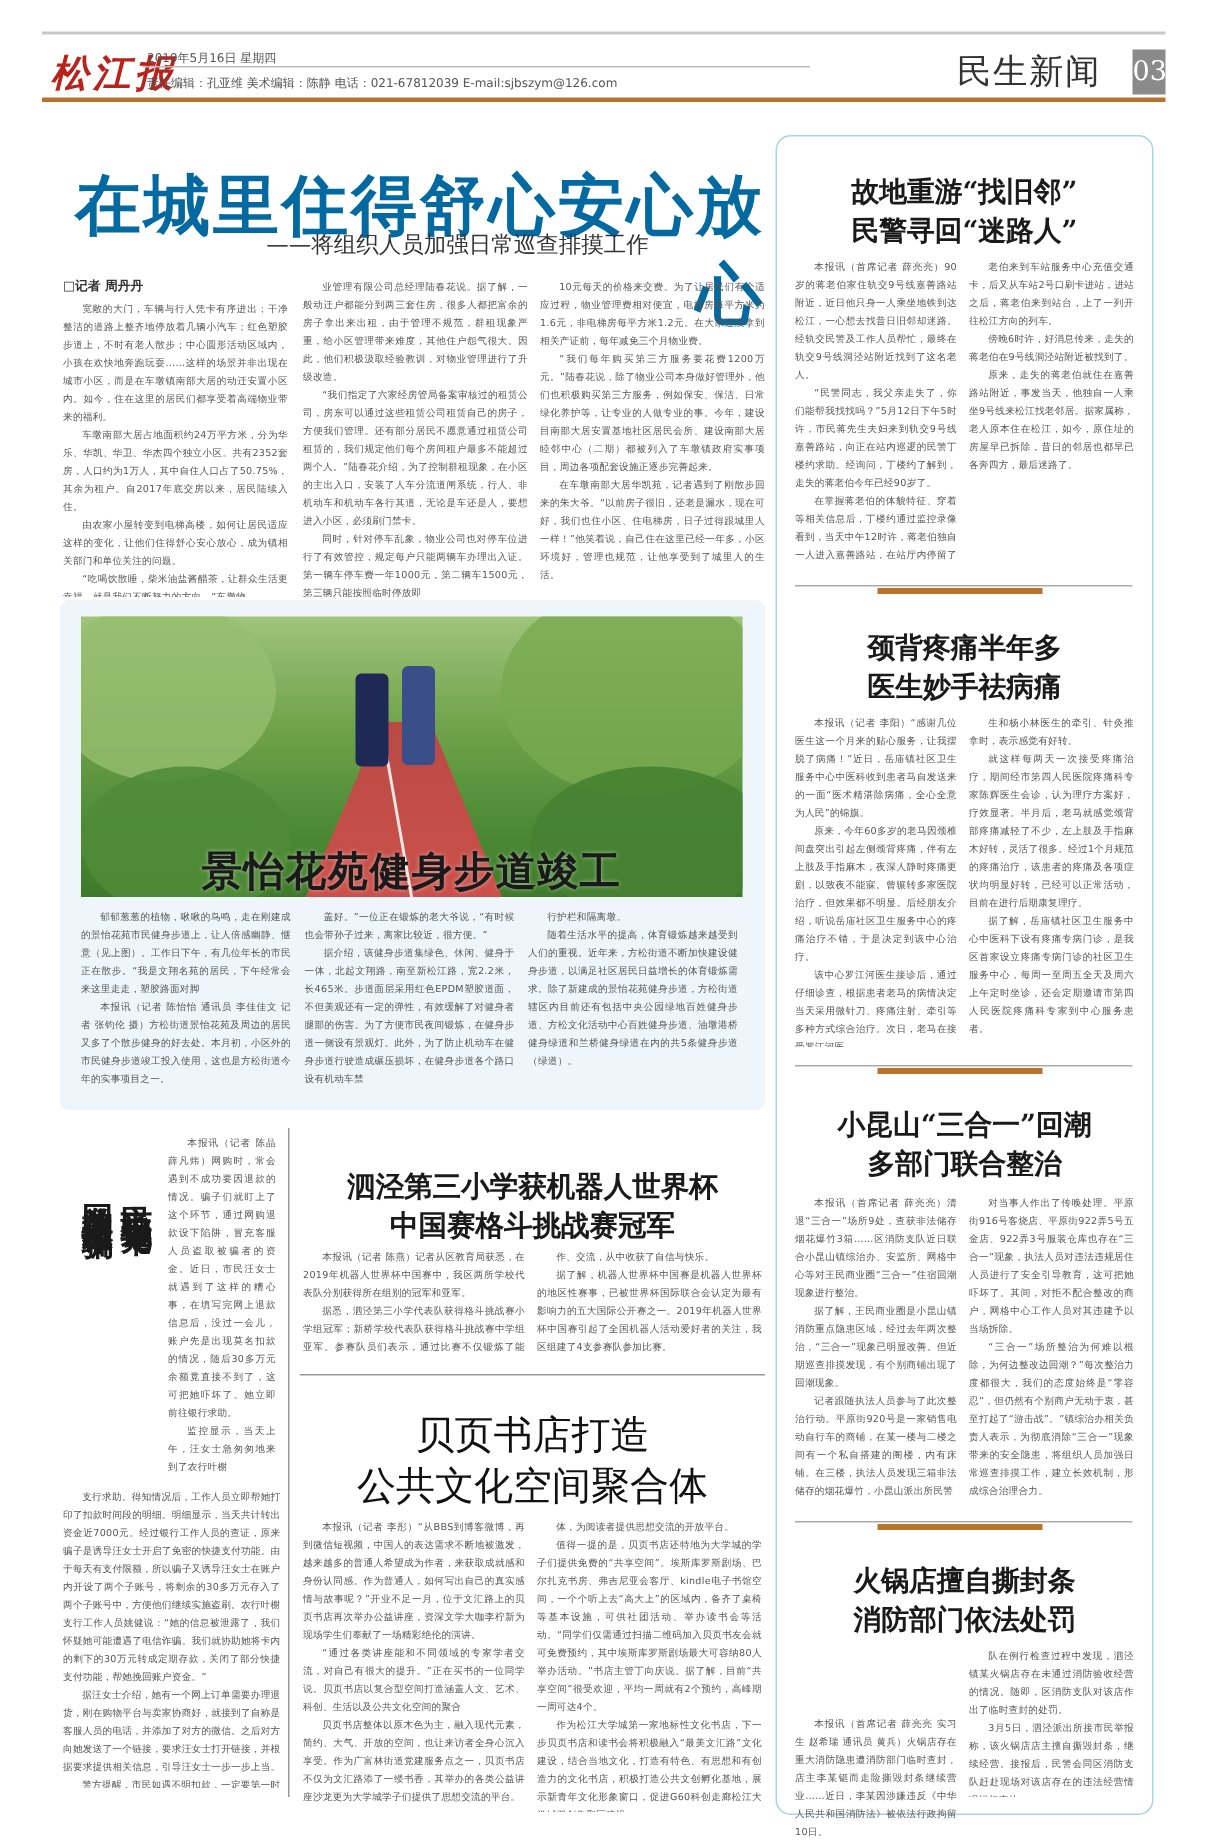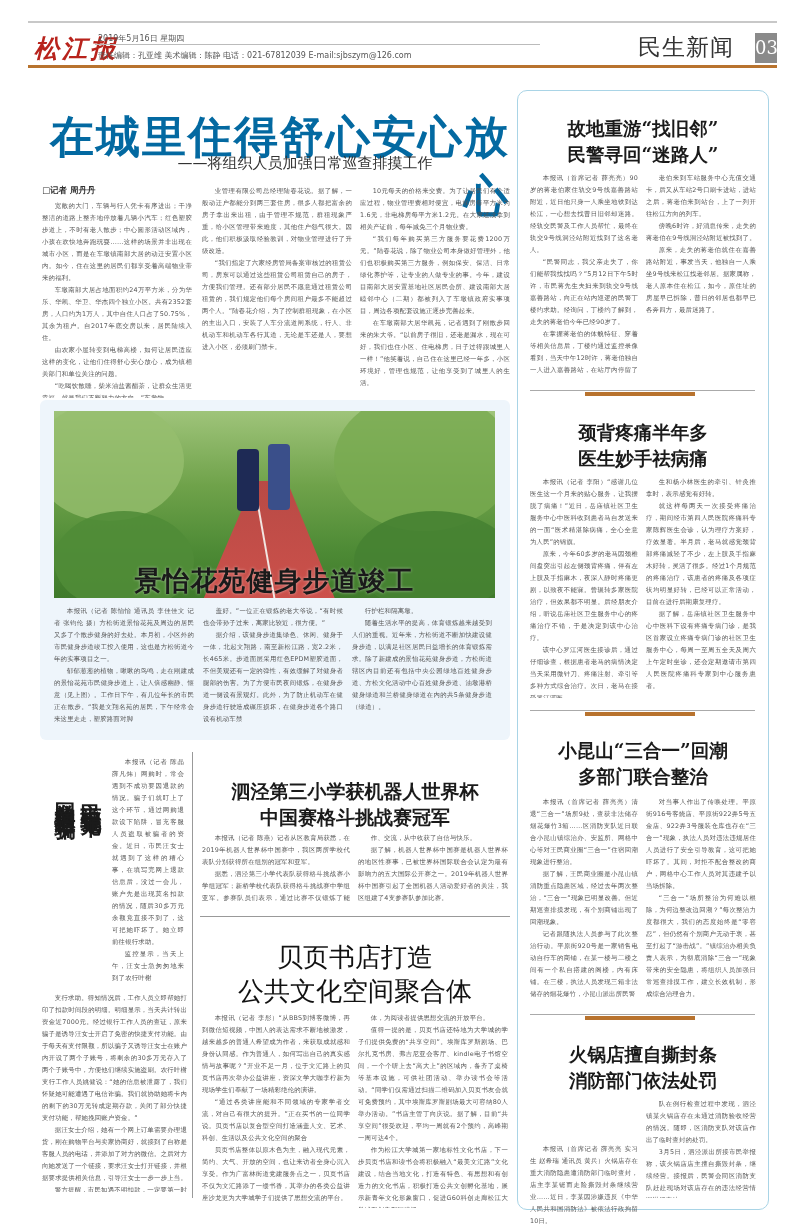--- a/index.html
+++ b/index.html
@@ -69,20 +69,21 @@
   <div class="byline">□记者 周丹丹</div>
   <div class="col body-text" style="left:42px; top:200px; width:150px; height:198px;">
       <p>宽敞的大门，车辆与行人凭卡有序进出；干净整洁的道路上整齐地停放着几辆小汽车；红色塑胶步道上，不时有老人散步；中心圆形活动区域内，小孩在欢快地奔跑玩耍……这样的场景并非出现在城市小区，而是在车墩镇南部大居的动迁安置小区内。如今，住在这里的居民们都享受着高端物业带来的福利。</p>
       <p>车墩南部大居占地面积约24万平方米，分为华乐、华凯、华卫、华杰四个独立小区。共有2352套房，人口约为1万人，其中自住人口占了50.75%，其余为租户。自2017年底交房以来，居民陆续入住。</p>
       <p>由农家小屋转变到电梯高楼，如何让居民适应这样的变化，让他们住得舒心安心放心，成为镇相关部门和单位关注的问题。</p>
       <p>“吃喝饮散睡，柴米油盐酱醋茶，让群众生活更幸福，就是我们不断努力的方向。”车墩物</p>
     </div>
   <div class="col body-text" style="left:202px; top:185px; width:150px; height:213px;">
       <p>业管理有限公司总经理陆春花说。据了解，一般动迁户都能分到两三套住房，很多人都把富余的房子拿出来出租，由于管理不规范，群租现象严重，给小区管理带来难度，其他住户怨气很大。因此，他们积极汲取经验教训，对物业管理进行了升级改造。</p>
       <p>“我们指定了六家经房管局备案审核过的租赁公司，房东可以通过这些租赁公司租赁自己的房子，方便我们管理。还有部分居民不愿意通过租赁公司租赁的，我们规定他们每个房间租户最多不能超过两个人。”陆春花介绍，为了控制群租现象，在小区的主出入口，安装了人车分流道闸系统，行人、非机动车和机动车各行其道，无论是车还是人，要想进入小区，必须刷门禁卡。</p>
+      <p>同时，针对停车乱象，物业公司也对停车位进行了有效管控，规定每户只能两辆车办理出入证。第一辆车停车费一年1000元，第二辆车1500元，第三辆只能按照临时停放即</p>
     </div>
   <div class="col body-text" style="left:360px; top:185px; width:150px; height:213px;">
       <p>10元每天的价格来交费。为了让居民们有个适应过程，物业管理费相对便宜，电梯房每平方米为1.6元，非电梯房每平方米1.2元。在大家还没拿到相关产证前，每年减免三个月物业费。</p>
       <p>“我们每年购买第三方服务要花费1200万元。”陆春花说，除了物业公司本身做好管理外，他们也积极购买第三方服务，例如保安、保洁、日常绿化养护等，让专业的人做专业的事。今年，建设目南部大居安置基地社区居民会所、建设南部大居睦邻中心（二期）都被列入了车墩镇政府实事项目，周边各项配套设施正逐步完善起来。</p>
       <p>在车墩南部大居华凯苑，记者遇到了刚散步回来的朱大爷。“以前房子很旧，还老是漏水，现在可好，我们也住小区、住电梯房，日子过得跟城里人一样！”他笑着说，自己住在这里已经一年多，小区环境好，管理也规范，让他享受到了城里人的生活。</p>
     </div>
 </div>
 
 <div class="photo-wrap"></div>
 <div class="photo" title="两人在红色健身步道上散步">
@@ -90,22 +91,22 @@
   <div class="tree" style="left:280px; top:-20px; width:180px; height:140px; background:rgba(120,170,80,0.8);"></div>
   <div class="tree" style="left:0px; top:100px; width:140px; height:100px; background:rgba(80,140,55,0.9);"></div>
   <div class="tree" style="left:300px; top:100px; width:160px; height:100px; background:rgba(70,130,50,0.9);"></div>
   <div class="path"></div>
   <div class="lane"></div>
   <div class="person" style="left:183px; top:38px; width:22px; height:62px; background:#1e2a55;"></div>
   <div class="person" style="left:214px; top:33px; width:22px; height:66px; background:#3a4f8a;"></div>
 </div>
 <div class="photo-caption">景怡花苑健身步道竣工</div>
 <div class="col body-text" style="left:54px; top:605px; width:140px; height:130px;">
+    <p>郁郁葱葱的植物，啾啾的鸟鸣，走在刚建成的景怡花苑市民健身步道上，让人倍感幽静、惬意（见上图）。工作日下午，有几位年长的市民正在散步。“我是文翔名苑的居民，下午经常会来这里走走，塑胶路面对脚</p>
     <p>本报讯（记者 陈怡怡 通讯员 李佳佳文 记者 张钧伦 摄）方松街道景怡花苑及周边的居民又多了个散步健身的好去处。本月初，小区外的市民健身步道竣工投入使用，这也是方松街道今年的实事项目之一。</p>
-    <p>郁郁葱葱的植物，啾啾的鸟鸣，走在刚建成的景怡花苑市民健身步道上，让人倍感幽静、惬意（见上图）。工作日下午，有几位年长的市民正在散步。“我是文翔名苑的居民，下午经常会来这里走走，塑胶路面对脚</p>
   </div>
 <div class="col body-text" style="left:203px; top:605px; width:140px; height:130px;">
     <p>盖好。”一位正在锻炼的老大爷说，“有时候也会带孙子过来，离家比较近，很方便。”</p>
     <p>据介绍，该健身步道集绿色、休闲、健身于一体，北起文翔路，南至新松江路，宽2.2米，长465米。步道面层采用红色EPDM塑胶道面，不但美观还有一定的弹性，有效缓解了对健身者腿部的伤害。为了方便市民夜间锻炼，在健身步道一侧设有景观灯。此外，为了防止机动车在健身步道行驶造成碾压损坏，在健身步道各个路口设有机动车禁</p>
   </div>
 <div class="col body-text" style="left:352px; top:605px; width:140px; height:130px;">
     <p>行护栏和隔离墩。</p>
     <p>随着生活水平的提高，体育锻炼越来越受到人们的重视。近年来，方松街道不断加快建设健身步道，以满足社区居民日益增长的体育锻炼需求。除了新建成的景怡花苑健身步道，方松街道辖区内目前还有包括中央公园绿地百姓健身步道、方松文化活动中心百姓健身步道、油墩港桥健身绿道和兰桥健身绿道在内的共5条健身步道（绿道）。</p>
   </div>
 

